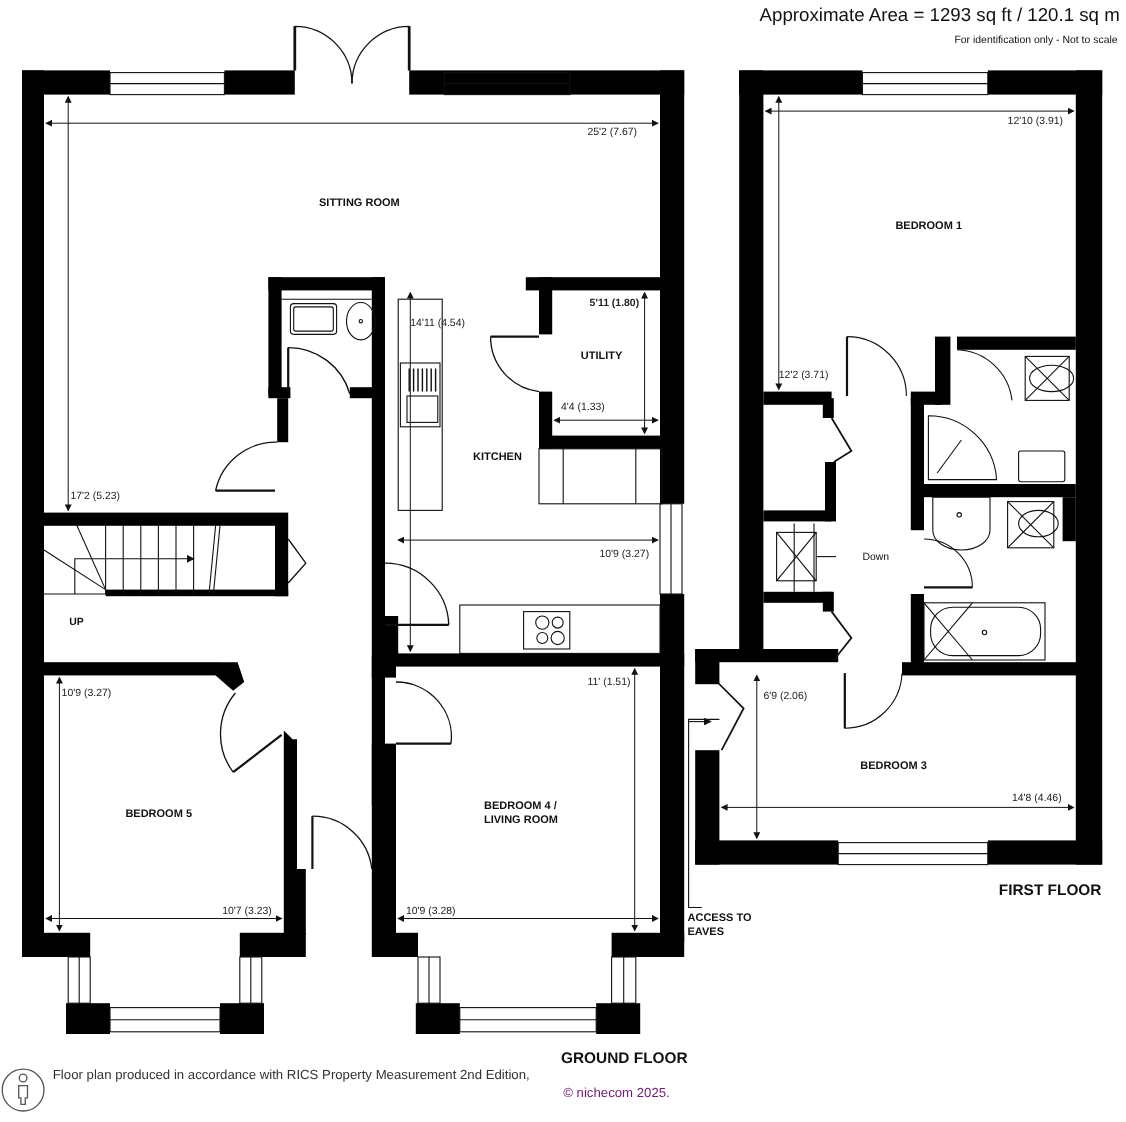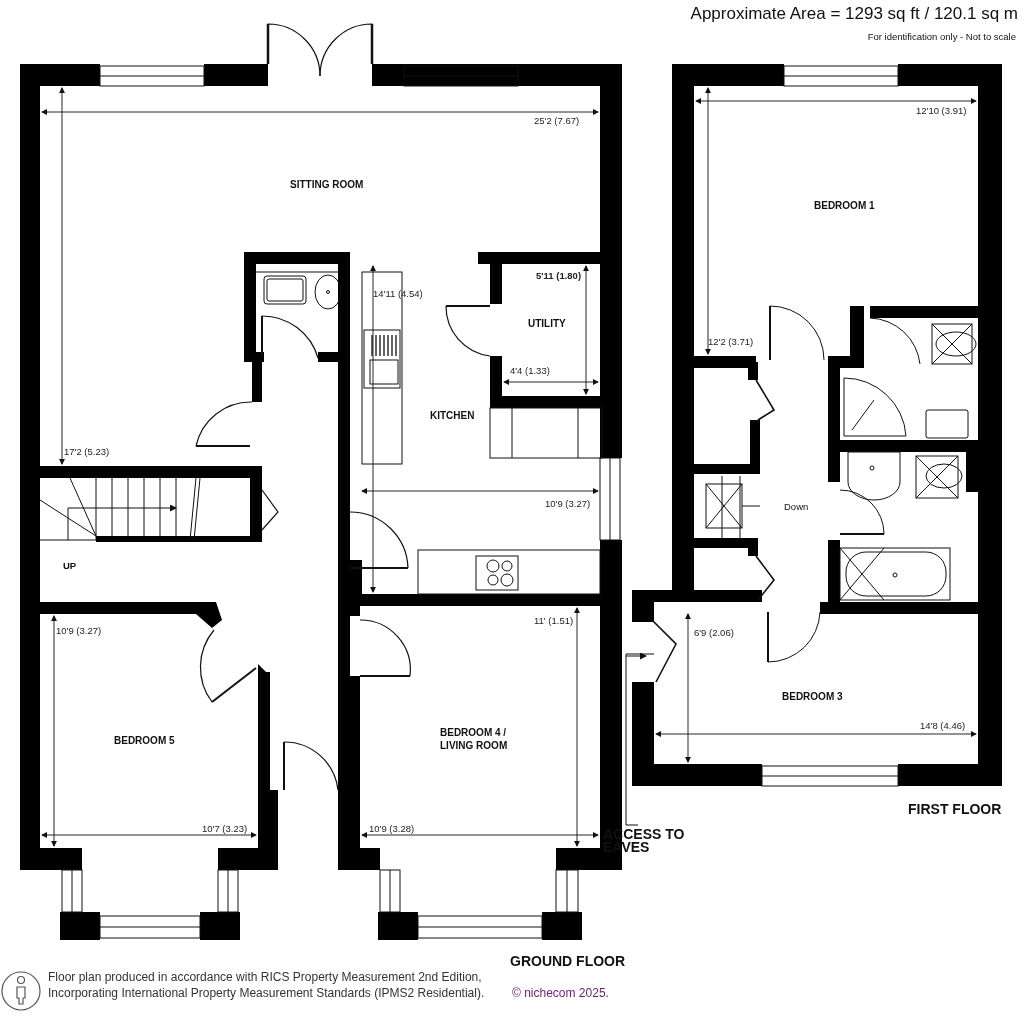--- a/index.html
+++ b/index.html
@@ -317,23 +317,22 @@
 
 <div class="lbl room" style="left:814px;top:199px;">BEDROOM 1</div>
 <div class="lbl dim" style="left:916px;top:105px;">12'10 (3.91)</div>
 <div class="lbl dim" style="left:708px;top:336px;">12'2 (3.71)</div>
 
 <div class="lbl room" style="left:782px;top:690px;">BEDROOM 3</div>
 <div class="lbl dim" style="left:694px;top:627px;">6'9 (2.06)</div>
 <div class="lbl dim" style="left:920px;top:720px;">14'8 (4.46)</div>
 
 <div class="lbl" style="left:764px;top:501px;font-size:9.5px;margin-left:20px;">Down</div>
-<div class="lbl room" style="left:603px;top:828px;font-size:14px;">
+<div class="lbl room" style="left:625px;top:828px;font-size:10px;">
   <div>ACCESS TO</div>
   <div>EAVES</div>
 </div>
 <div class="lbl floor" style="left:908px;top:801px;">FIRST FLOOR</div>
 
 <div id="footer">
   <div>Floor plan produced in accordance with RICS Property Measurement 2nd Edition,</div>
-  <div>Incorporating International Property Measurement Standards (IPMS2 Residential).</div>
 </div>
 <div id="footer-copy">© nichecom 2025.</div>
 
 </body></html>

